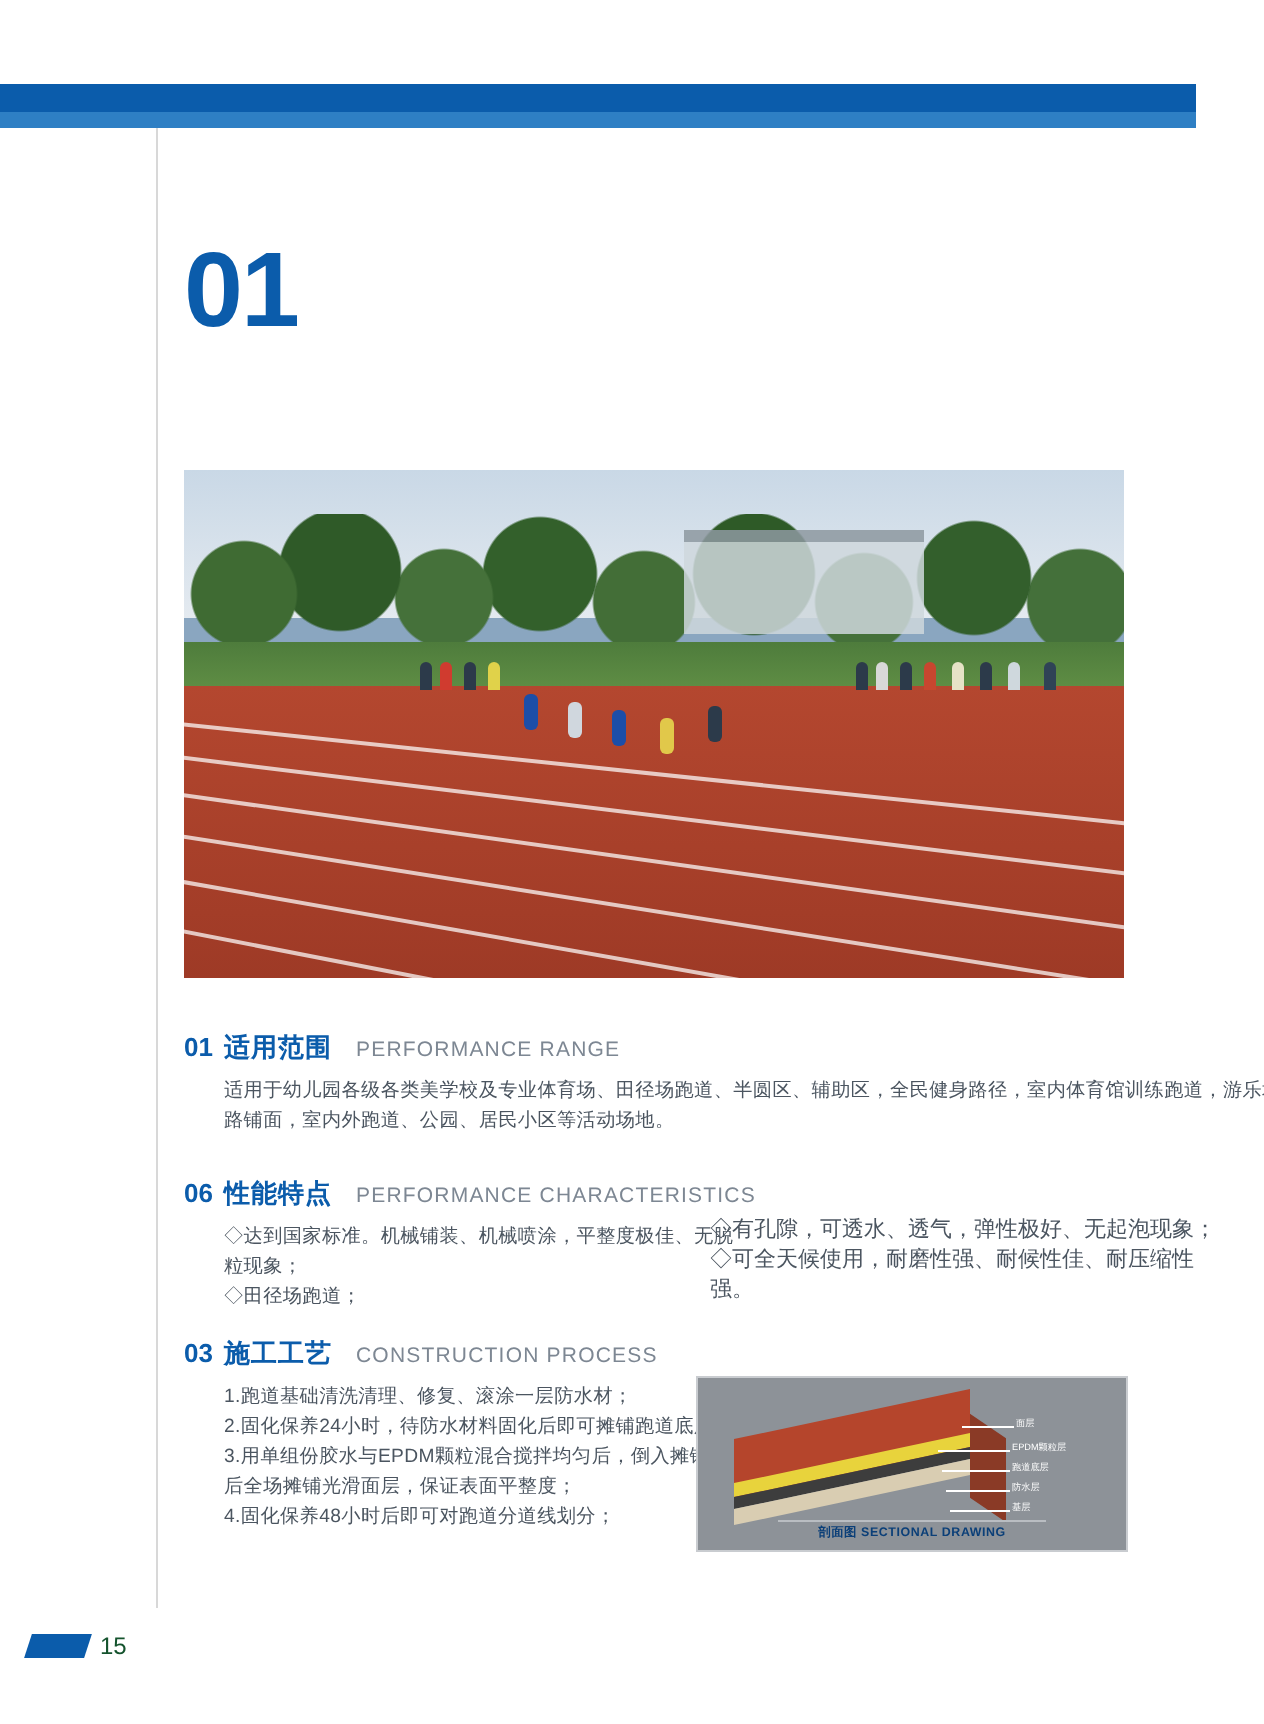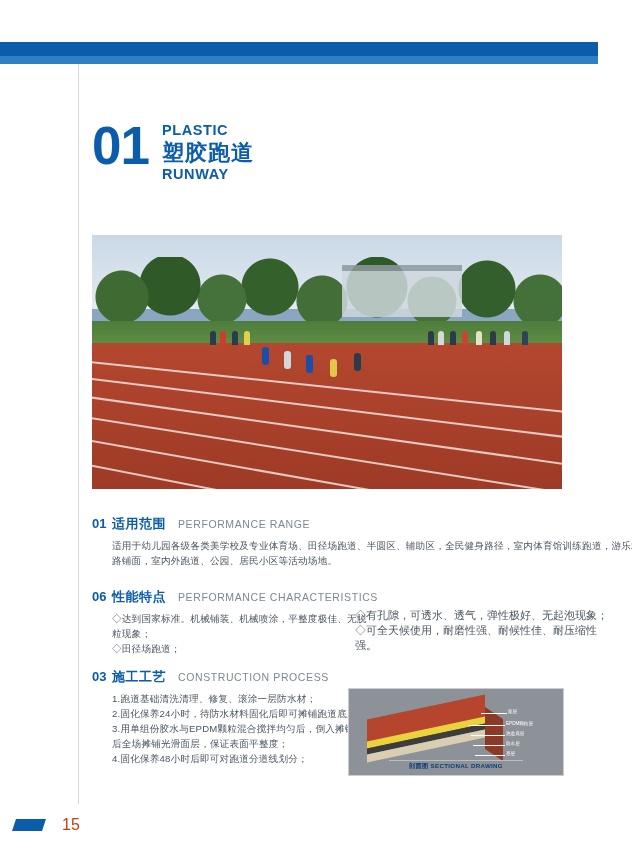--- a/index.html
+++ b/index.html
@@ -280,44 +280,39 @@
     left: 14px; top: 816px;
     display: flex;
     align-items: center;
   }
   .footer-bar {
     width: 30px; height: 12px;
     background: #0b5cab;
     transform: skewX(-18deg);
   }
   .footer-page {
-    margin-left: 18px;
-    font-size: 16px;
-    color: #c2410c;
+    margin-left: 6px;
+    font-size: 12px;
+    color: #14532d;
   }
 </style>
 </head>
 <body>
 
 <div class="top-bar-wrap">
   <div class="top-bar-blue"></div>
   <div class="top-bar-light"></div>
   <div class="top-bar-notch"></div>
   <div class="top-bar-notch2"></div>
 </div>
 
 <div class="left-rule"></div>
 
 <div class="sec-head">
   <div class="sec-num">01</div>
-  <div class="sec-titles">
-    <div class="sec-en-top">PLASTIC</div>
-    <div class="sec-cn">塑胶跑道</div>
-    <div class="sec-en-bot">RUNWAY</div>
-  </div>
 </div>
 
 <div class="hero">
   <div class="hero-sky"></div>
   <div class="hero-trees"></div>
   <div class="hero-build"></div>
   <div class="hero-field"></div>
   <div class="hero-track">
     <div class="hero-lane" style="left:-40px; top:14px;  width:560px; transform:rotate(6deg);"></div>
     <div class="hero-lane" style="left:-40px; top:30px;  width:560px; transform:rotate(7deg);"></div>

